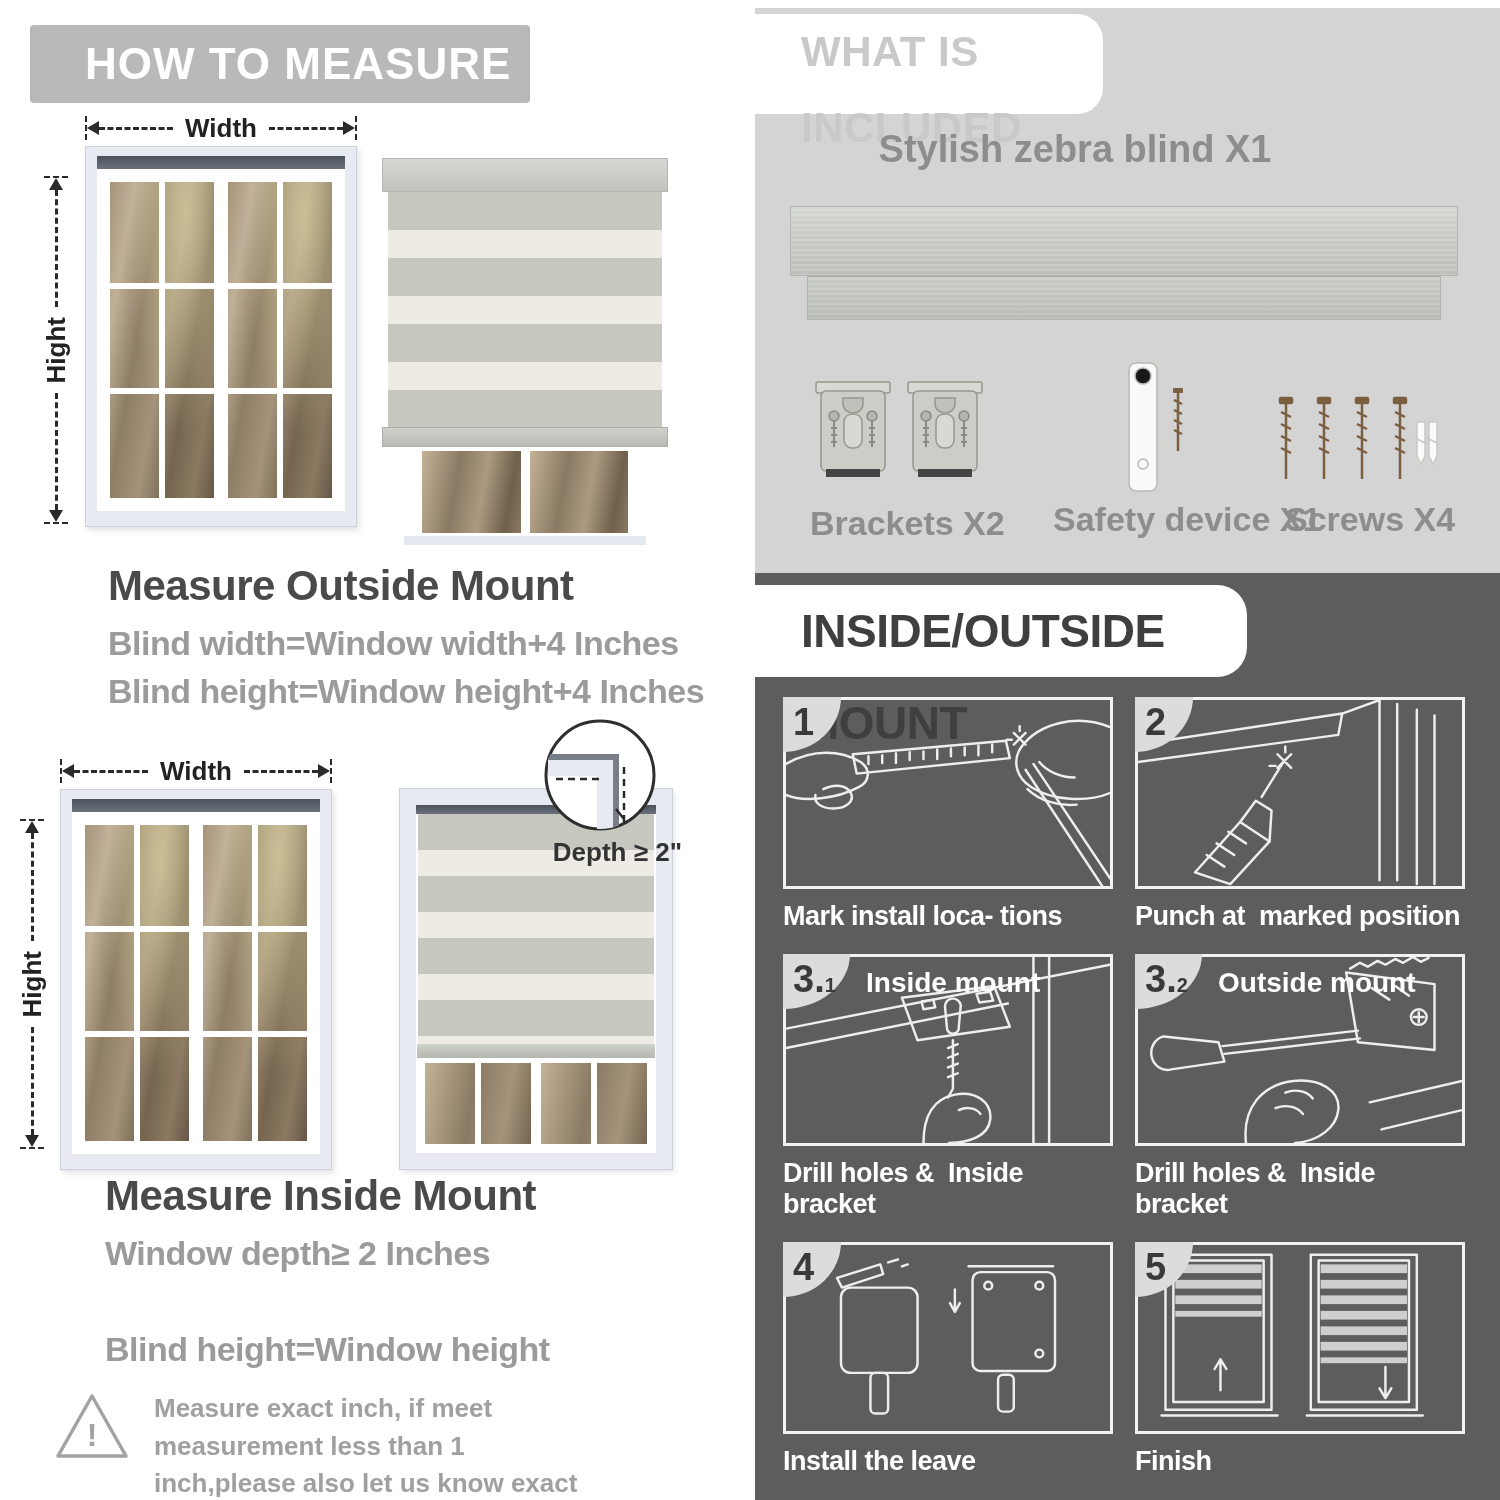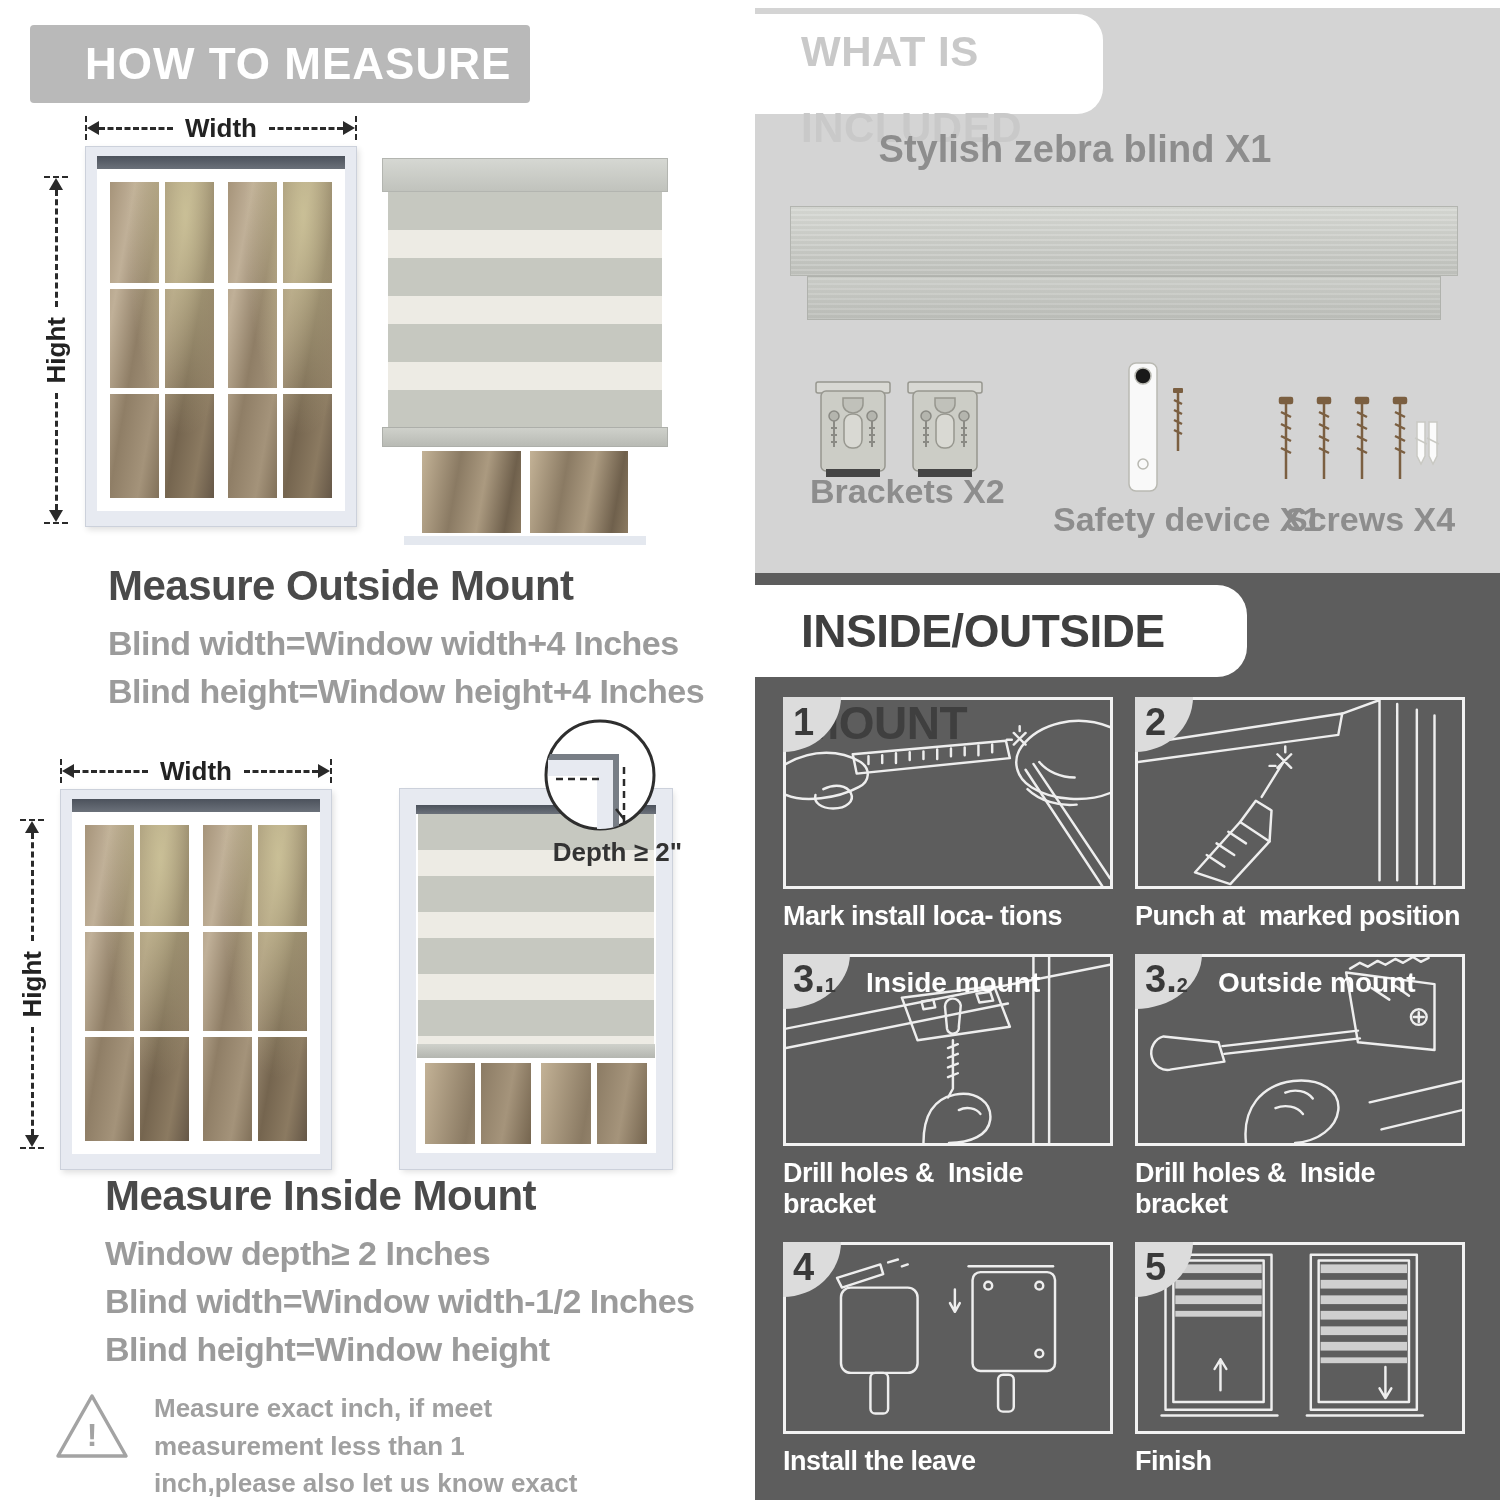--- a/index.html
+++ b/index.html
@@ -210,21 +210,20 @@
             <path d="M14 62 H60" stroke="#2a2a2a" stroke-width="2.5" stroke-dasharray="7 5" fill="none"></path>
             <path d="M74 92 l8 10" stroke="#2a2a2a" stroke-width="2.5" fill="none"></path>
           </g>
         </svg>
       </div>
       <div class="depth-note" style="left:512px;top:92px;width:170px;text-align:right;">Depth ≥ 2"</div>
     </div>
 
     <div class="h2" style="left:105px;top:1172px;">Measure Inside Mount</div>
     <div class="formula" style="left:105px;top:1234px;">Window depth≥ 2 Inches</div>
-    <div class="formula" style="left:105px;top:1282px;">Blind width=Window width-1/2 Inches</div>
     <div class="formula" style="left:105px;top:1330px;">Blind height=Window height</div>
 
     <div class="warning" style="left:52px;top:1390px;">
       <svg width="80" height="74" viewBox="0 0 80 74">
         <path d="M40 6 L74 66 H6 Z" fill="none" stroke="#a3a3a3" stroke-width="3.5" stroke-linejoin="round"></path>
         <text x="40" y="56" text-anchor="middle" font-size="32" font-weight="bold" fill="#a3a3a3" font-family="Liberation Sans, sans-serif">!</text>
       </svg>
       <p>Measure exact inch, if meet measurement less than 1 inch,please also let us know exact measurement, please do not leave it</p>
     </div>
   </div>
@@ -287,21 +286,21 @@
               <path d="M1 11 v68 M-4 20 l10 5 M-4 32 l10 5 M-4 44 l10 5 M-4 56 l10 5 M1 79 l0 8" fill="none"></path>
             </g>
         </g>
         <g fill="rgba(255,255,255,0.9)" stroke="#c9c9c3" stroke-width="1.5">
           <path d="M142 30 h8 v34 l-4 8 l-4 -8 Z"></path>
             <path d="M154 30 h8 v34 l-4 8 l-4 -8 Z"></path>
           <path d="M140 46 l12 6 M152 46 l12 6" fill="none"></path>
         </g>
       </svg>
 
-      <div class="item-label" style="left:55px;top:464px;">Brackets X2</div>
+      <div class="item-label" style="left:55px;top:496px;">Brackets X2</div>
       <div class="item-label" style="left:298px;top:492px;">Safety device X1</div>
       <div class="item-label" style="left:530px;top:492px;">Screws X4</div>
     </div>
 
     <div class="mount">
       <div class="mnt-header">INSIDE/OUTSIDE MOUNT</div>
 
       <div class="steps-grid">
 
         <div class="step">

